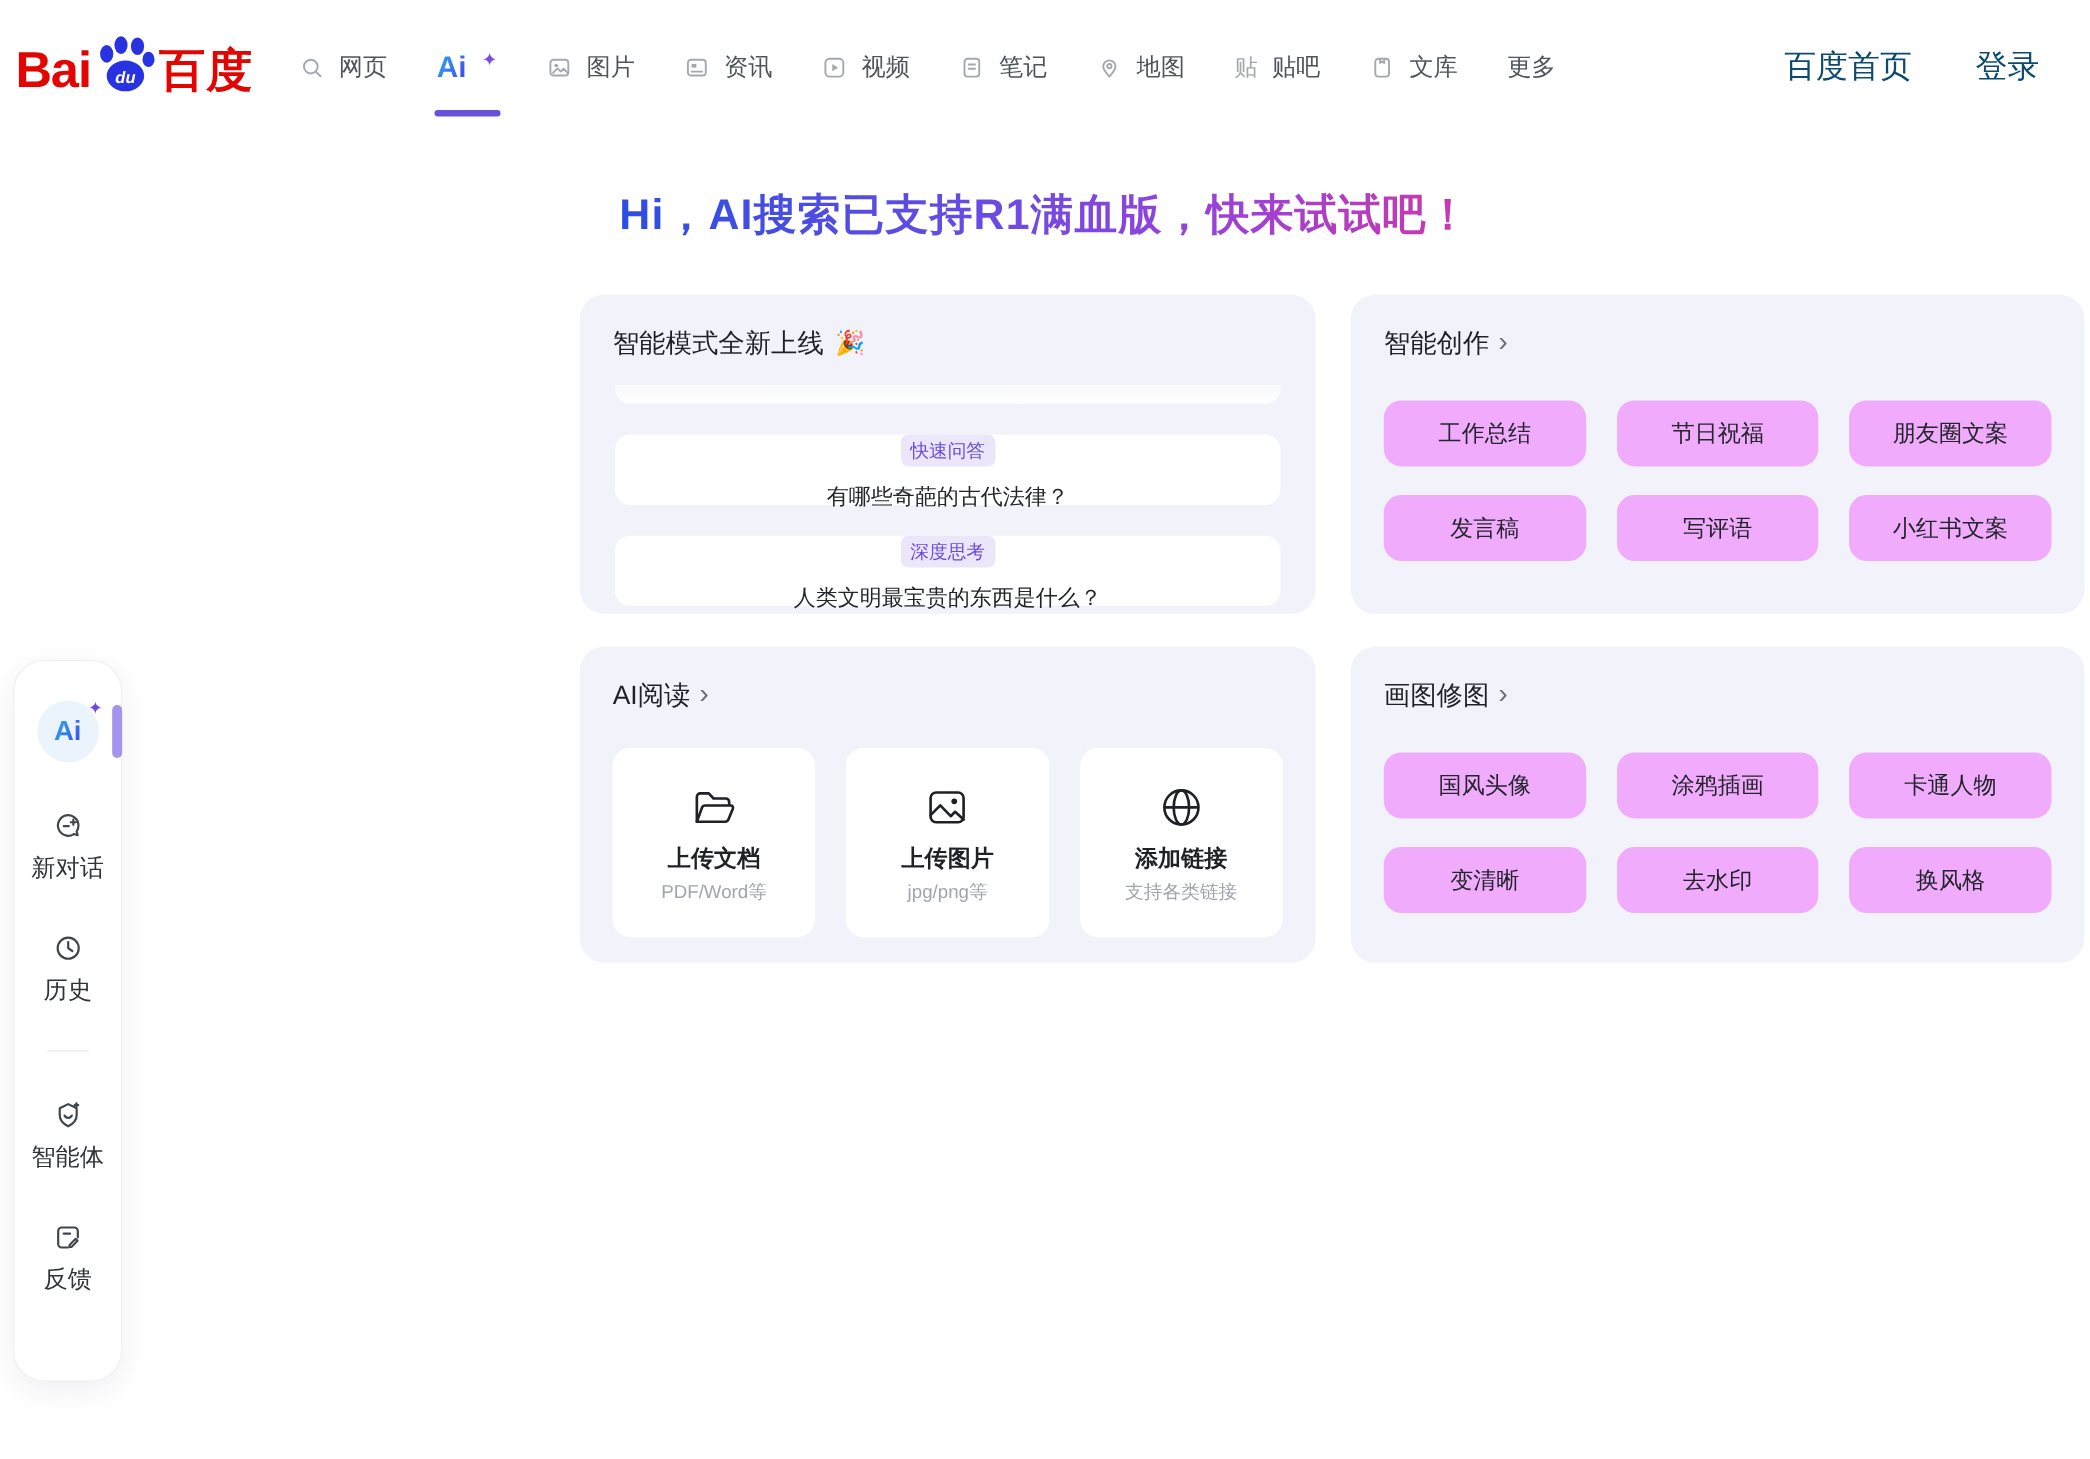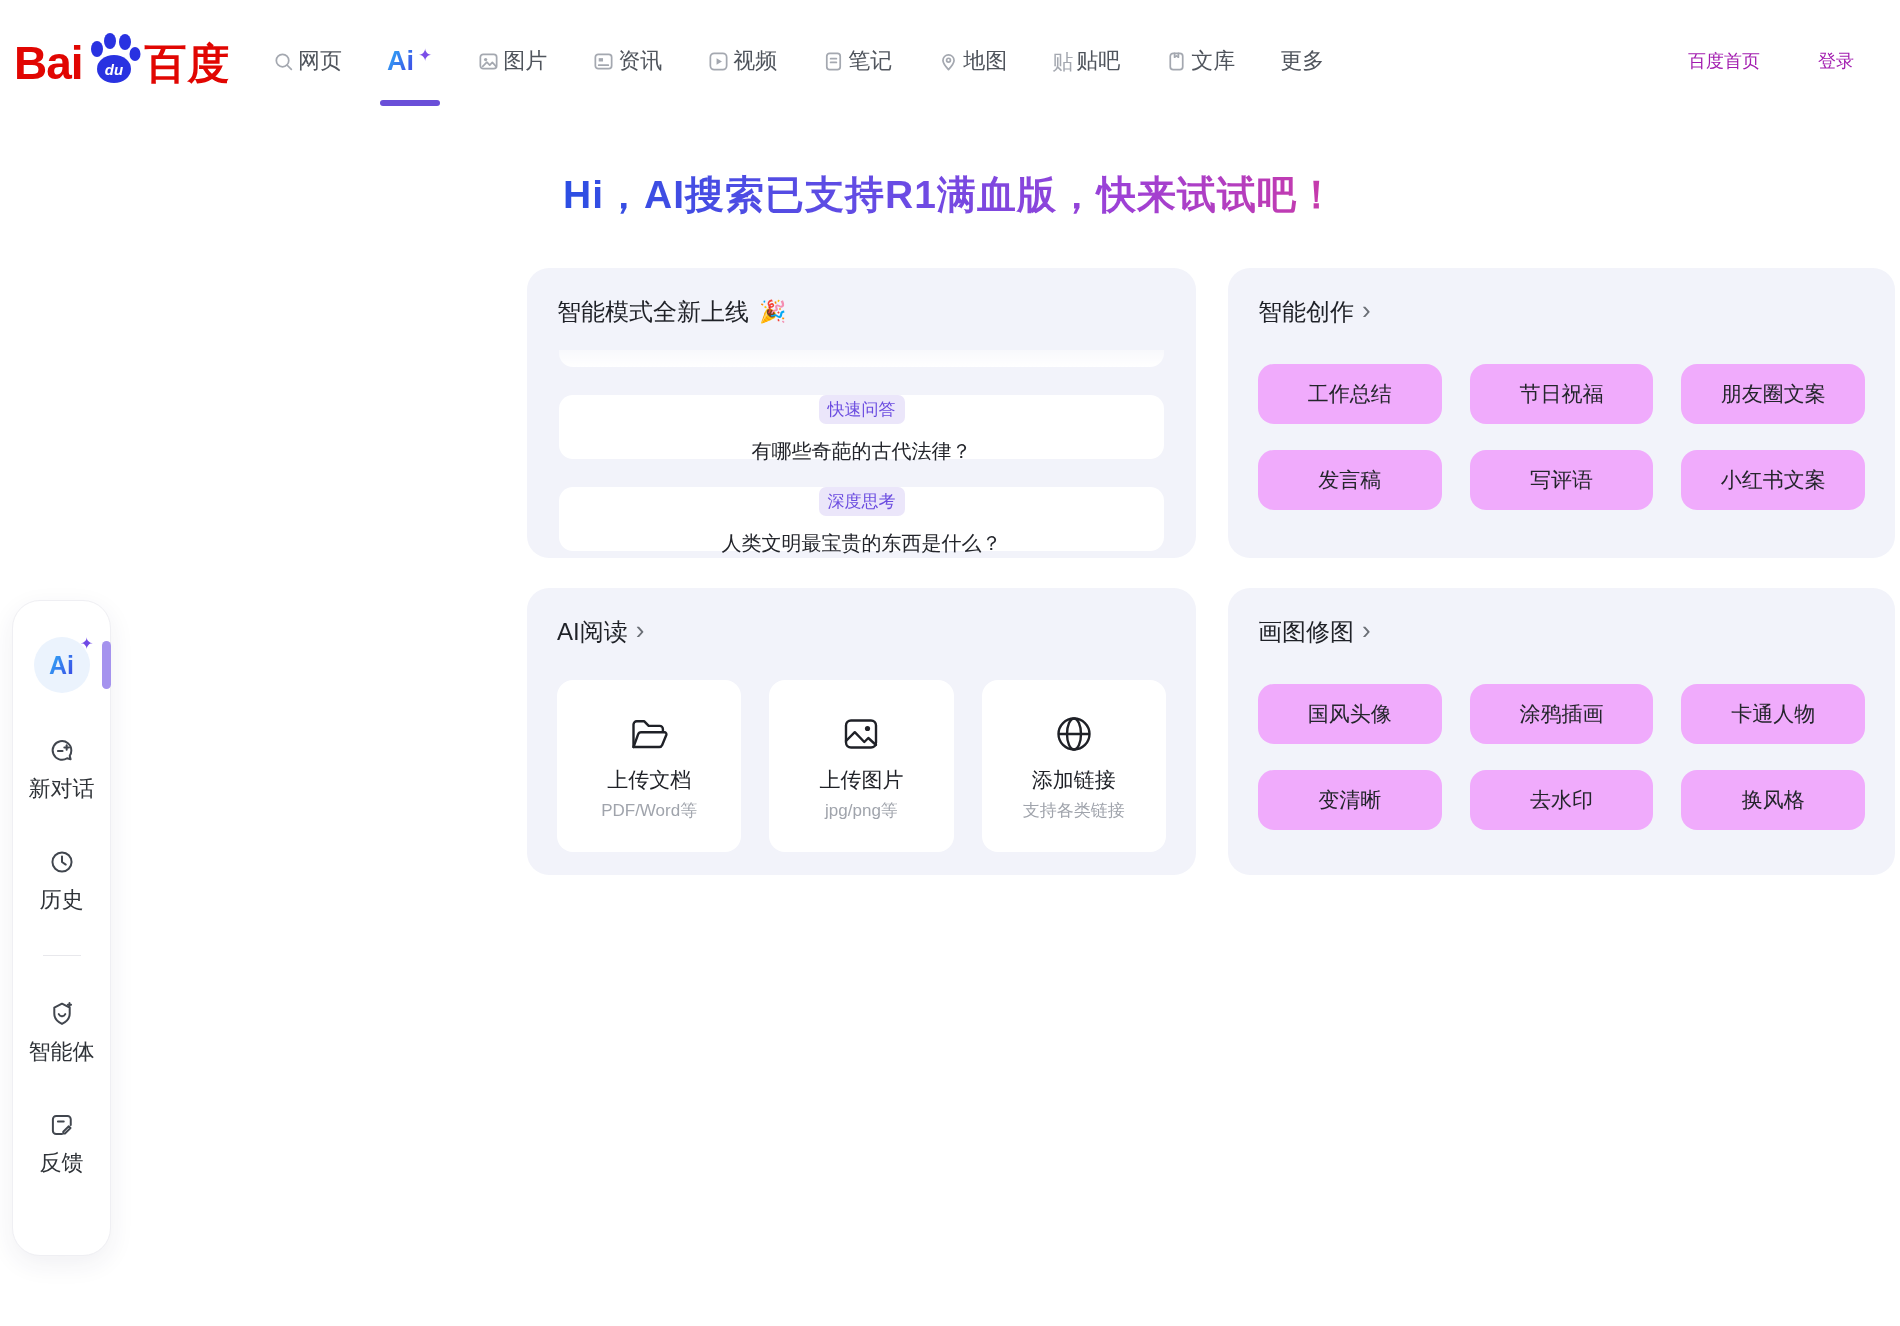--- a/index.html
+++ b/index.html
@@ -8,34 +8,34 @@
   .page { position:relative; width:1900px; height:1326px; background:#fff; }
 
   
   .header { position:absolute; left:0; top:0; width:1900px; height:122px; background:#fff; }
   .logo { position:absolute; left:14px; top:32px; display:flex; align-items:flex-end; cursor:pointer; }
   .logo-bai { color:#e10602; font-size:46px; font-weight:bold; letter-spacing:-1px; line-height:1; }
   .logo-paw { width:58px; height:56px; margin:0 2px -2px 2px; position:relative; }
   .logo-cn  { color:#e10602; font-size:42px; font-weight:bold; line-height:1.05; letter-spacing:1px; }
 
   .nav { position:absolute; left:272px; top:0; height:122px; display:flex; align-items:center; gap:45px; }
-  .nav-tab { position:relative; display:flex; align-items:center; gap:3px; height:122px;
+  .nav-tab { position:relative; display:flex; align-items:center; gap:13px; height:122px;
              font-size:22px; color:#50555d; cursor:pointer; white-space:nowrap; }
   .nav-tab .nicon { display:flex; align-items:center; color:#a4a8b0; }
   .nav-tab .nicon svg { stroke:#a4a8b0; }
   .tieba-char { font-size:21px; color:#b9bcc2; line-height:1; }
   .nav-tab.active .ai-word {
       font-size:27px; font-weight:bold;
       background:linear-gradient(120deg,#2fa7f5 10%,#3d56e8 80%);
       -webkit-background-clip:text; background-clip:text; color:transparent; }
   .ai-spark { color:#7a4de8; font-size:17px; margin-left:1px; transform:translateY(-6px); display:inline-block; }
   .tab-underline { position:absolute; left:50%; transform:translateX(-50%); bottom:16px;
                    width:60px; height:6px; border-radius:3px; background:#6a4fd8; }
   .header-right { position:absolute; right:46px; top:0; height:122px; display:flex; align-items:center; gap:58px; }
-  .hlink { font-size:18px; color:#a21caf; cursor:pointer; white-space:nowrap; }
+  .hlink { font-size:29px; color:#0c4a6e; cursor:pointer; white-space:nowrap; }
 
   
   .hero { position:absolute; left:0; top:168px; width:1900px; text-align:center; }
   .hero-title { display:inline-block; font-size:39px; font-weight:bold; letter-spacing:1px;
       background:linear-gradient(90deg,#2c4ee3 0%,#6c4be4 45%,#9d41d6 72%,#c93aa9 100%);
       -webkit-background-clip:text; background-clip:text; color:transparent; }
 
   
   .main { position:absolute; left:527px; top:268px; width:1368px;
           display:grid; grid-template-columns:669px 667px; grid-template-rows:290px 287px;
@@ -59,21 +59,21 @@
   .pill-grid { margin-top:36px; display:grid; grid-template-columns:repeat(3,1fr);
                column-gap:28px; row-gap:26px; }
   .pill-btn { height:60px; background:#f0abfc; border-radius:16px; display:flex;
               align-items:center; justify-content:center; font-size:21px; color:#23252b; cursor:pointer; }
 
   
   .tile-grid { margin-top:32px; display:grid; grid-template-columns:repeat(3,1fr); column-gap:28px; }
   .tile { height:172px; background:#fff; border-radius:16px; display:flex; flex-direction:column;
           align-items:center; justify-content:center; cursor:pointer; }
   .tile-icon { height:48px; display:flex; align-items:center; justify-content:center; }
-  .tile-label { margin-top:8px; font-size:21px; color:#1f2127; font-weight:400; }
+  .tile-label { margin-top:8px; font-size:21px; color:#1f2127; font-weight:700; }
   .tile-sub { margin-top:5px; font-size:17px; color:#a0a4ac; }
 
   
   .sidebar { position:absolute; left:12px; top:600px; width:99px; height:656px; background:#fff;
              border:1px solid #efeff3; border-radius:28px;
              box-shadow:0 8px 26px rgba(40,46,80,0.07);
              display:flex; flex-direction:column; align-items:center; padding-top:36px; }
   .sb-logo-wrap { position:relative; width:100%; display:flex; justify-content:center; }
   .sb-logo { width:56px; height:56px; border-radius:50%; background:#ebf3fd;
              display:flex; align-items:center; justify-content:center; cursor:pointer; position:relative; }

